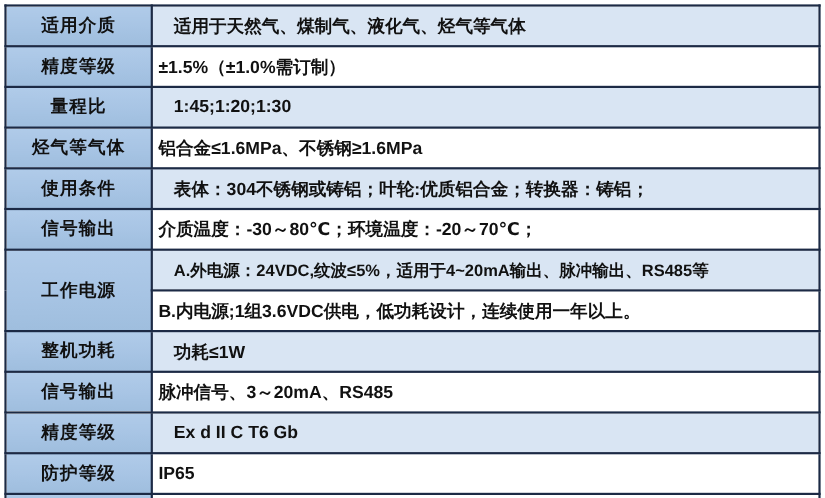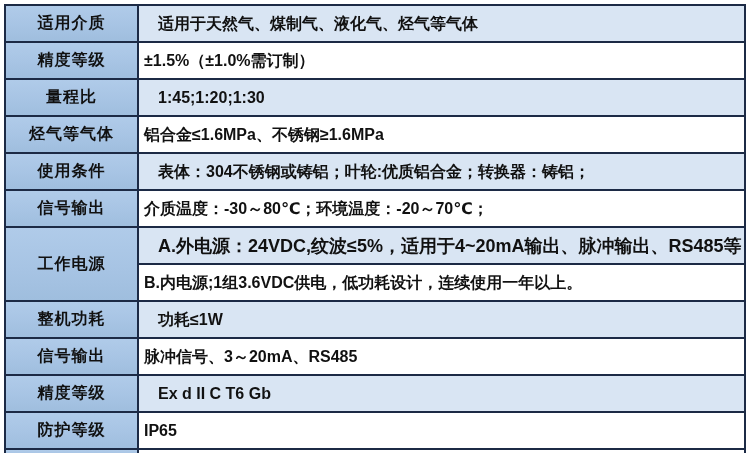--- a/index.html
+++ b/index.html
@@ -35,21 +35,21 @@
     background:linear-gradient(180deg,#b0cbe9 0%,var(--label-bg) 55%,#9fbede 100%);
     text-align:center;
     letter-spacing:1px;
   }
   td.value{
     background:var(--value-bg);
     text-align:left;
     padding:1px 5px 0 5px;
   }
   tr.alt td.value{background:var(--alt-value-bg);padding-left:19px;}
-  td.value.small{font-size:18px;}
+  td.value.small{font-size:15px;}
   tr.sliver{height:10px;}
   tr.sliver td{border-bottom:none;}
 </style>
 </head>
 <body>
 
 <table class="spec">
   <colgroup>
       <col class="c-label">
       <col class="c-value">

